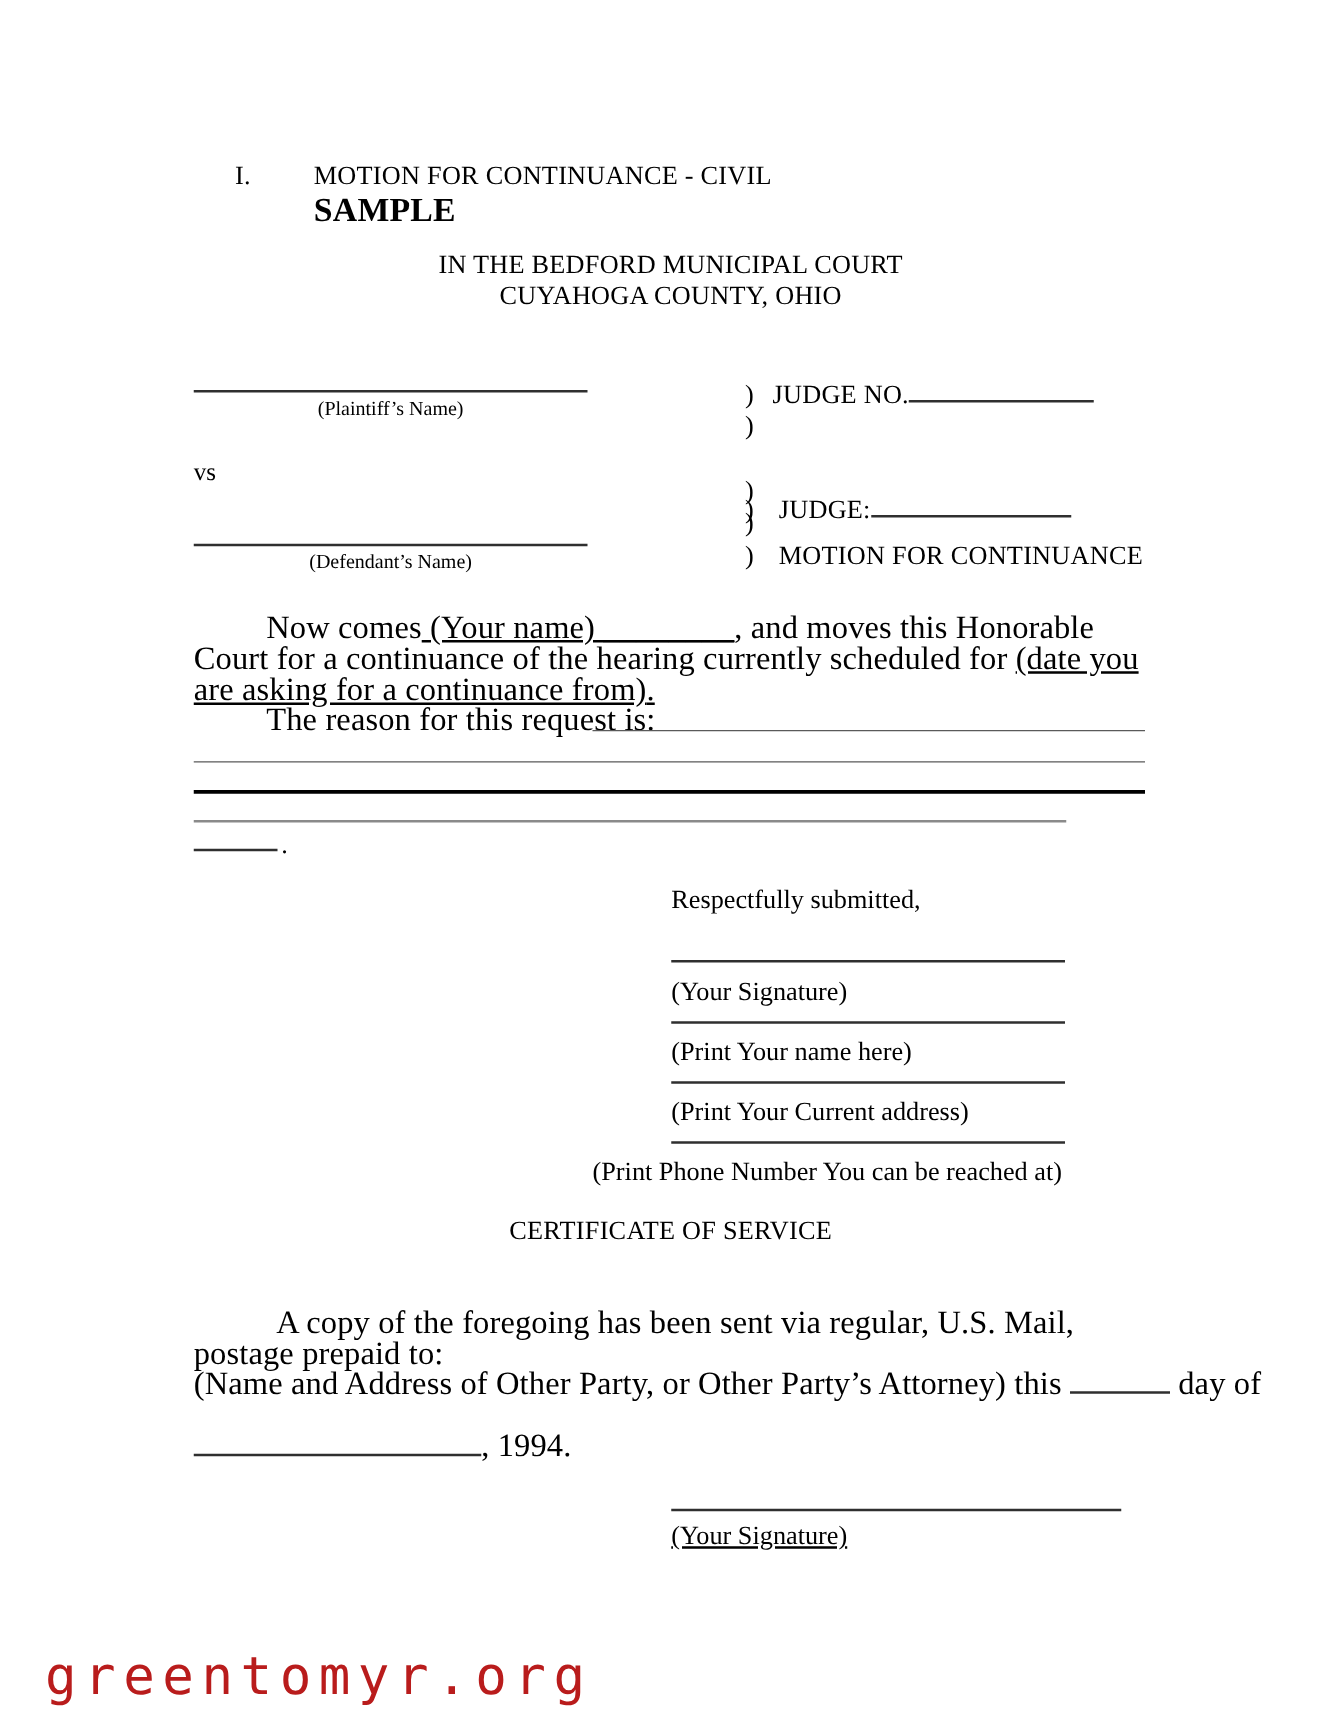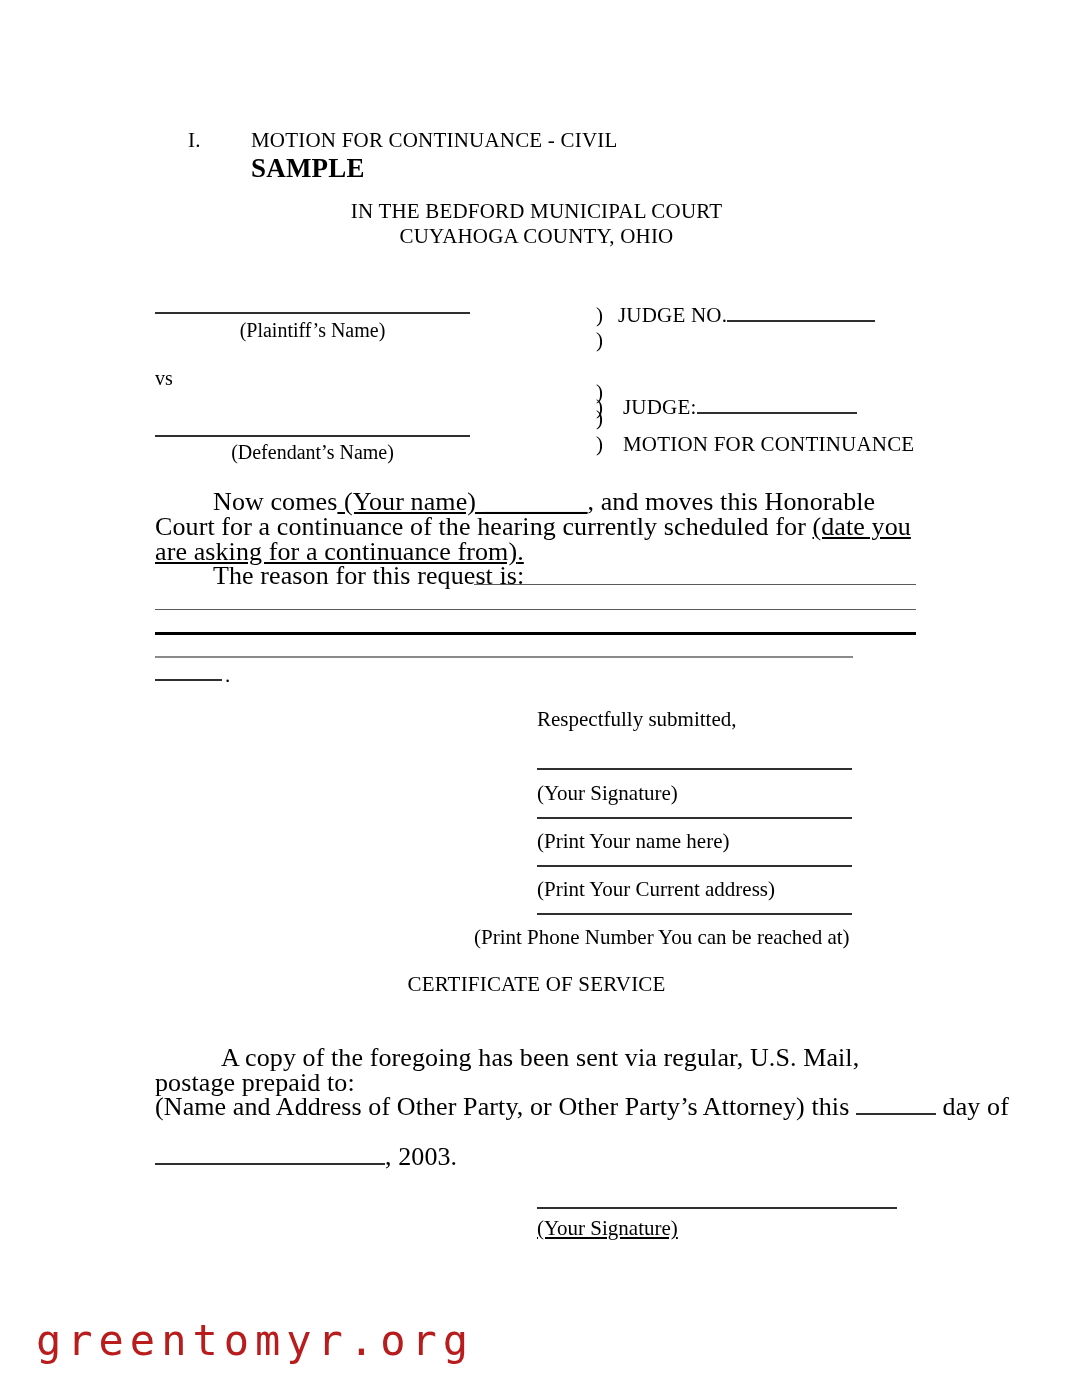--- a/index.html
+++ b/index.html
@@ -61,21 +61,21 @@
   #county-name { top: 224px; }
 
   
   #caption { position: absolute; left: 0; top: 290px; width: 1073px; height: 185px; }
 
   .cap-left-line { left: 155px; width: 315px; }
   .cap-left-label {
     position: absolute;
     left: 155px; width: 315px;
     text-align: center;
-    font-size: 20px;
+    font-size: 16px;
   }
   #plaintiff-line    { top: 22px; }
   #plaintiff-label   { top: 29px; }
   #vs-label {
     position: absolute;
     left: 155px; width: 315px;
     top: 77px;
     font-size: 20px;
   }
   #defendant-line    { top: 145px; }
@@ -245,21 +245,21 @@
 
   <div class="body-text nowrap" id="cos-para-2">
     <span>(Name and Address of  Other Party, or Other Party’s Attorney) this </span><span class="text-blank" style="width:80px;"></span><span> day of</span>
   </div>
 
   <div class="body-text" id="cos-para-1">
     <span class="indent"></span><span>A copy of the foregoing has been sent via regular, U.S. Mail, postage prepaid to:</span>
   </div>
 
   <div class="body-text nowrap" id="cos-para-3">
-    <span class="text-blank" style="width:230px;"></span><span>, 2003.</span>
+    <span class="text-blank" style="width:230px;"></span><span>, 1994.</span>
   </div>
 
   <div class="rule med" id="final-sig-line"></div>
   <div class="u" id="final-sig-label">(Your Signature)</div>
 
   <div id="watermark" style="color: #b91c1c;">greentomyr.org</div>
 
 </div>
 
 </body></html>

